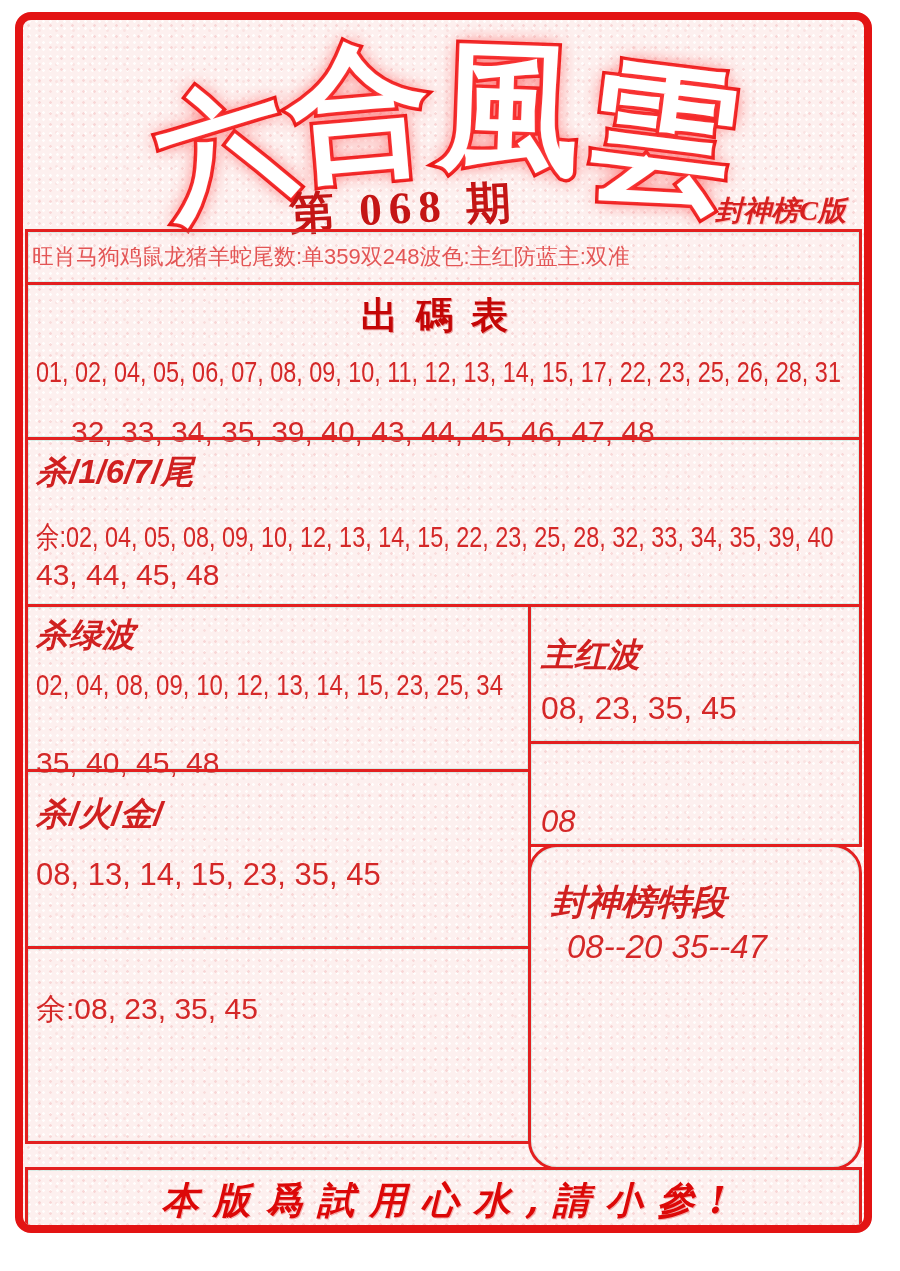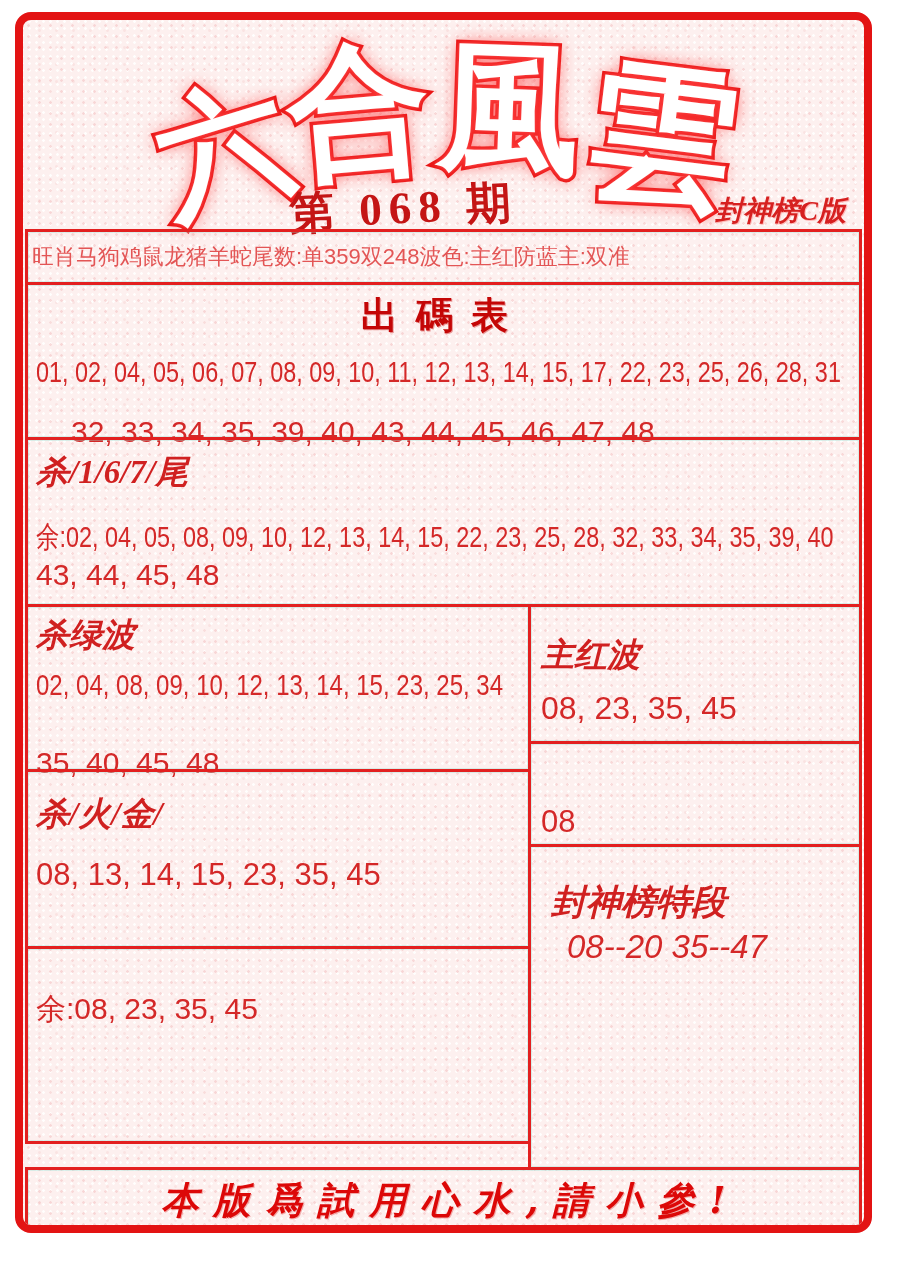--- a/index.html
+++ b/index.html
@@ -41,21 +41,21 @@
   .box { border:3px solid #e32020; margin-top:-3px;
          box-shadow:inset 0 0 0 1px rgba(150,225,215,.35); position:relative; }
   .tipline { height:56px; display:flex; align-items:center; padding:0 4px;
              font-size:22px; color:#e35555; white-space:nowrap; }
   .chuma { height:158px; padding:6px 8px 0 8px; }
   .chuma h2 { text-align:center; font-family:"DejaVu Serif",serif; font-weight:bold;
               font-size:37px; color:#c40606; letter-spacing:18px;
               text-shadow:1px 1px 0 rgba(200,20,20,.4); }
   .shawei { height:170px; padding:10px 8px 0 8px; }
 
-  .hdg { font-family:Liberation Serif, serif; font-style:italic; font-weight:bold;
+  .hdg { font-family:Liberation Sans, sans-serif; font-style:italic; font-weight:bold;
          font-size:33px; color:#d02020; }
   .num { font-size:30px; color:#d42828; white-space:nowrap; }
   .sq78 { display:inline-block; transform:scaleX(.78); transform-origin:0 50%; }
   .sq80 { display:inline-block; transform:scaleX(.80); transform-origin:0 50%; }
 
   .chuma .num.l1 { margin-top:14px; }
   .chuma .num.l2 { margin-top:26px;margin-left:35px; }
   .shawei .num.l1 { margin-top:22px; }
   .shawei .num.l2 { }
 
@@ -70,23 +70,23 @@
   .green    { height:168px; padding:6px 8px 0 8px; }
   .green .num.l1 { margin-top:10px; }
   .green .num.l2 { margin-top:44px; }
   .firegold { height:180px; padding:20px 8px 0 8px; }
   .firegold .num { margin-top:20px; font-size:31px; }
   .head1    { height:198px; padding:20px 8px 0 8px; }
   .head1 .num { margin-top:20px; }
 
   .mainred  { height:140px; padding:26px 10px 0 10px; }
   .mainred .num { margin-top:12px; font-size:32px; }
-  .single   { height:106px; display:flex; align-items:flex-end; padding:16px 10px 4px 10px; }
+  .single   { height:106px; display:flex; align-items:flex-end; padding:16px 10px 4px 10px;font-style:italic; }
   .single .num { font-size:31px; }
-  .special  { height:326px; padding:32px 8px 0 20px; }
+  .special  { height:326px; padding:32px 8px 0 20px;border-radius:29px; }
   .special .hdg { font-size:35px; }
   .special .num { margin-left:16px; margin-top:2px; font-size:33px;
                   font-style:italic; font-family:"Liberation Sans",sans-serif; }
 
   
   .banner { height:68px; margin-top:-3px; display:flex; align-items:center; justify-content:center;
             font-family:"DejaVu Serif",serif; font-weight:bold; font-style:italic;
             font-size:37px; color:#dc0808; letter-spacing:15px; padding-left:15px;
             text-shadow:1px 1px 0 rgba(220,40,40,.35); }
 </style>

